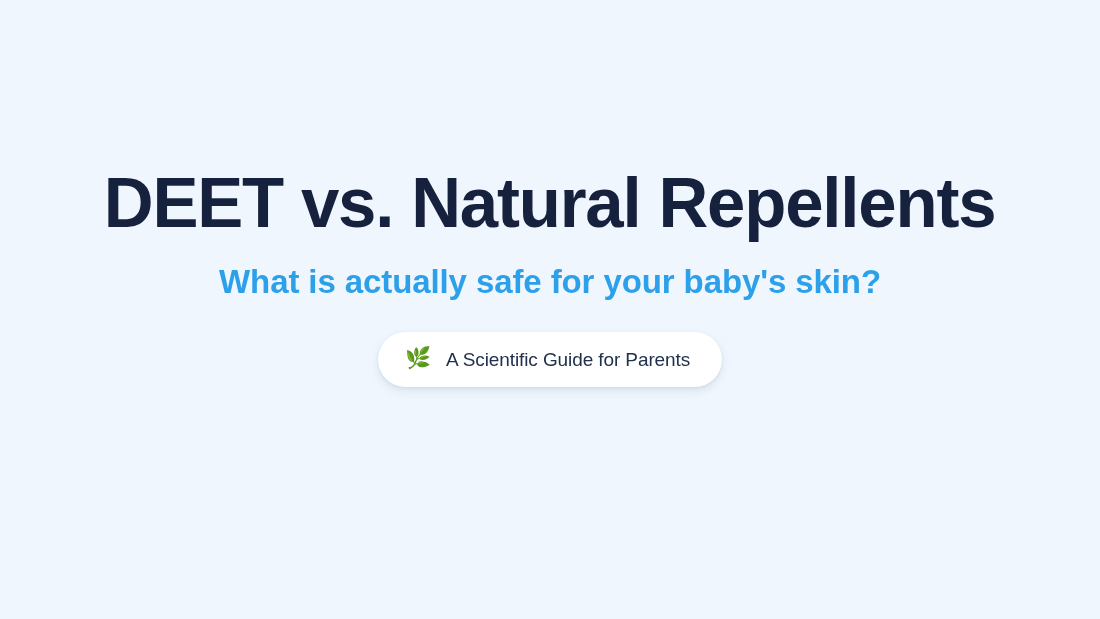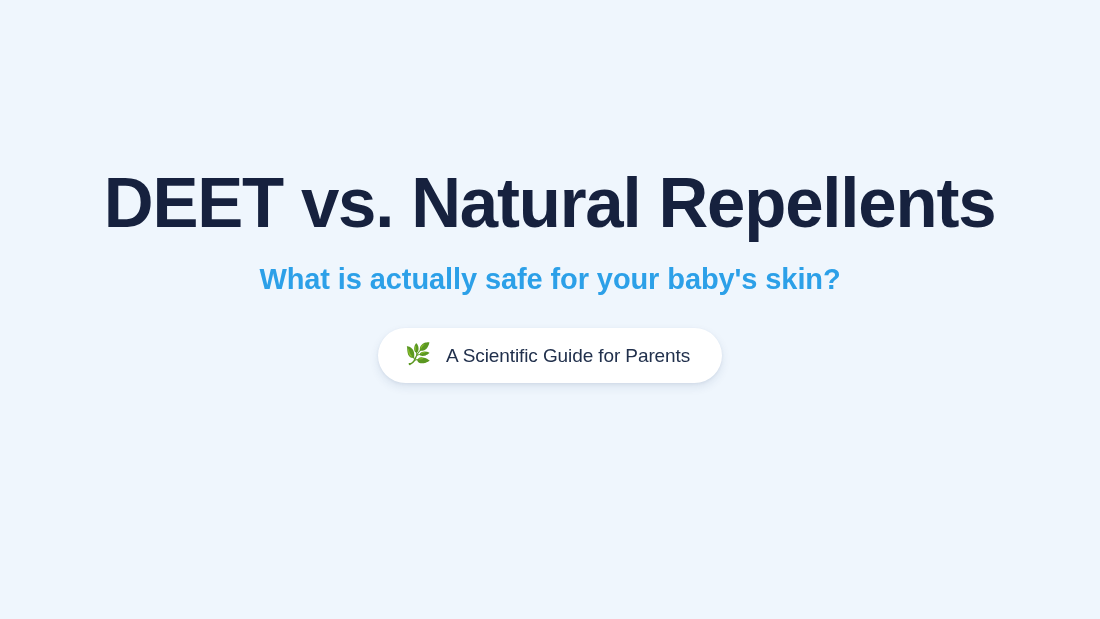--- a/index.html
+++ b/index.html
@@ -51,21 +51,21 @@
     white-space: nowrap;
     margin: 0;
     text-align: center;
     transform: scaleX(0.985);
     transform-origin: center center;
     -webkit-font-smoothing: antialiased;
   }
 
   .hero-subtitle {
     font-family: "Liberation Sans", "DejaVu Sans", sans-serif;
-    font-size: 29px;
+    font-size: 33px;
     line-height: 1.0;
     font-weight: 700;
     color: #2ca0e8;
     letter-spacing: -0.1px;
     white-space: nowrap;
     margin: 0;
     margin-top: 27px;
     text-align: center;
     -webkit-font-smoothing: antialiased;
   }

